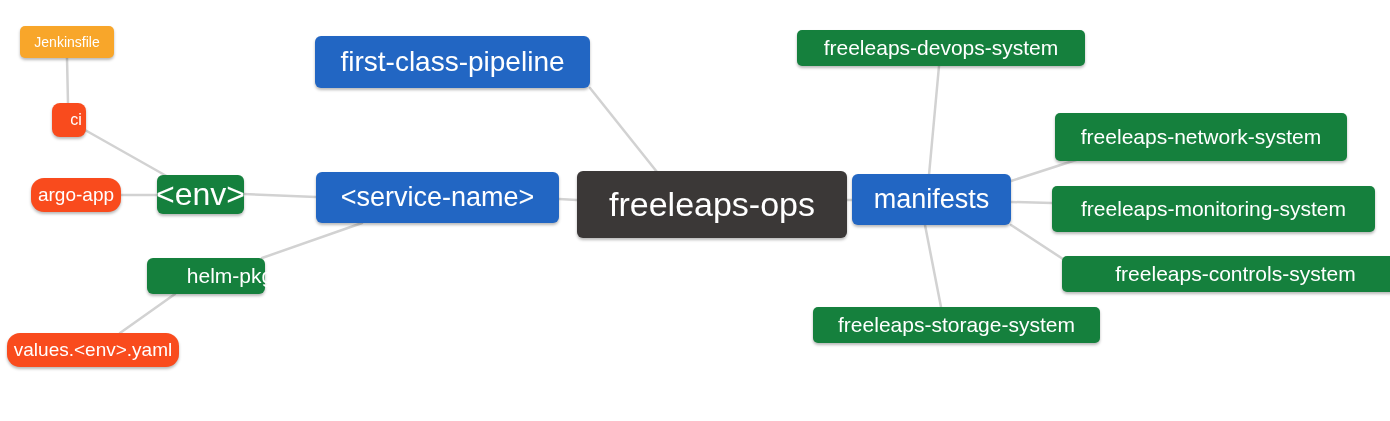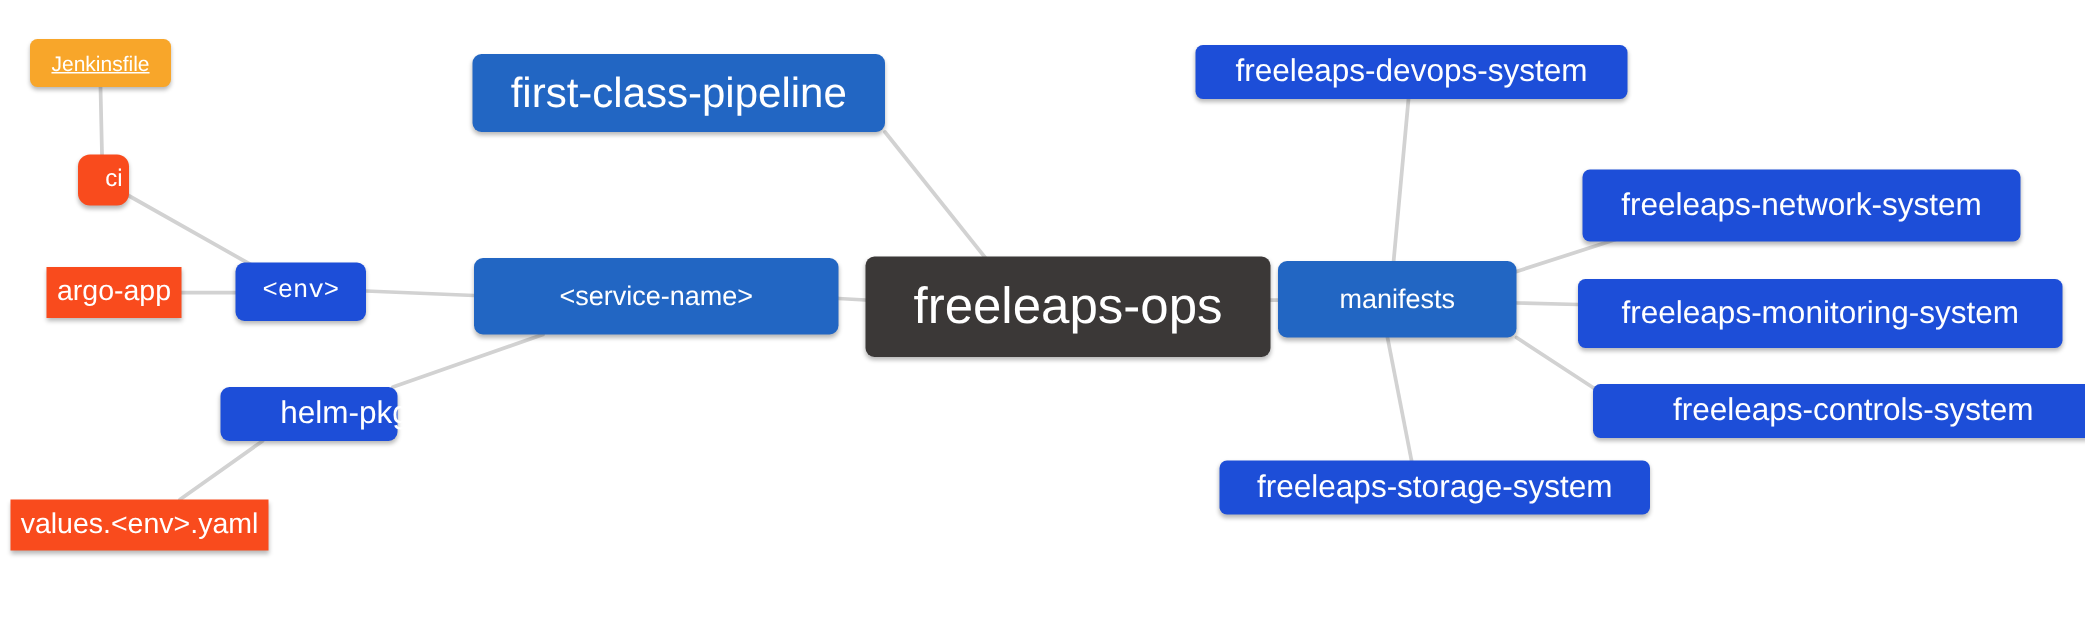--- a/index.html
+++ b/index.html
@@ -30,39 +30,39 @@
     color: #ffffff;
     white-space: nowrap;
     box-shadow: 0 2px 3px rgba(0,0,0,0.28);
     cursor: pointer;
     box-sizing: border-box;
   }
   .node.root {
     left: 577px; top: 171px; width: 270px; height: 67px;
     background: #3b3837; font-size: 34px; border-radius: 6px;
   }
-  .node.blue { background: #2266c3; border-radius: 6px; font-size: 18px; }
-  .node.green { background: #1d4ed8; border-radius: 5px; }
-  .node.red { background: #f94b1d; border-radius: 0; }
+  .node.blue { background: #2266c3; border-radius: 6px; font-size: 27px; }
+  .node.green { background: #15803d; border-radius: 5px; }
+  .node.red { background: #f94b1d; border-radius: 13px; }
   .node.orange { background: #f8a62a; border-radius: 5px; }
 
   .node.first-class-pipeline { left: 315px; top: 36px; width: 275px; height: 52px; font-size: 28px; }
   .node.service-name        { left: 316px; top: 172px; width: 243px; height: 51px; }
   .node.manifests           { left: 852px; top: 174px; width: 159px; height: 51px; }
 
-  .node.env      { left: 157px; top: 175px; width: 87px;  height: 39px; font-size: 17px; border-radius: 6px; font-family: Liberation Mono, monospace; }
+  .node.env      { left: 157px; top: 175px; width: 87px;  height: 39px; font-size: 32px; border-radius: 6px; }
   .node.helm-pkg { left: 147px; top: 258px; width: 118px; height: 36px; font-size: 21px; border-radius: 6px; padding-left: 48px; }
 
   .node.devops     { left: 797px;  top: 30px;  width: 288px; height: 36px; font-size: 21px; }
   .node.network    { left: 1055px; top: 113px; width: 292px; height: 48px; font-size: 21px; }
   .node.monitoring { left: 1052px; top: 186px; width: 323px; height: 46px; font-size: 21px; }
   .node.controls   { left: 1062px; top: 256px; width: 347px; height: 36px; font-size: 21px; }
   .node.storage    { left: 813px;  top: 307px; width: 287px; height: 36px; font-size: 21px; }
 
-  .node.jenkinsfile { left: 20px; top: 26px;  width: 94px; height: 32px; font-size: 14px; text-decoration: underline; }
+  .node.jenkinsfile { left: 20px; top: 26px;  width: 94px; height: 32px; font-size: 14px; }
   .node.ci          { left: 52px; top: 103px; width: 34px; height: 34px; font-size: 16px; border-radius: 8px; padding-left: 14px; }
   .node.argo-app    { left: 31px; top: 178px; width: 90px; height: 34px; font-size: 19px; }
   .node.values      { left: 7px;  top: 333px; width: 172px; height: 34px; font-size: 19px; }
 </style>
 </head>
 <body>
 
 <div class="canvas">
 
   <svg class="edges" viewBox="0 0 1390 421" xmlns="http://www.w3.org/2000/svg">

